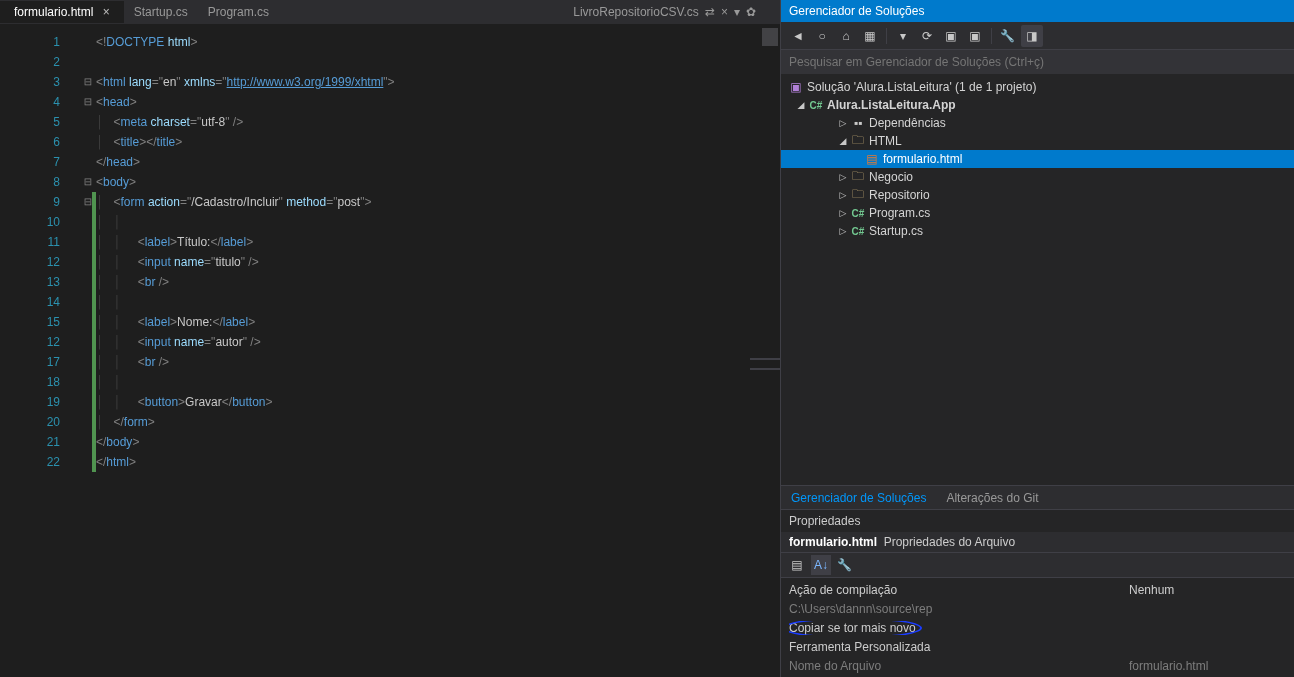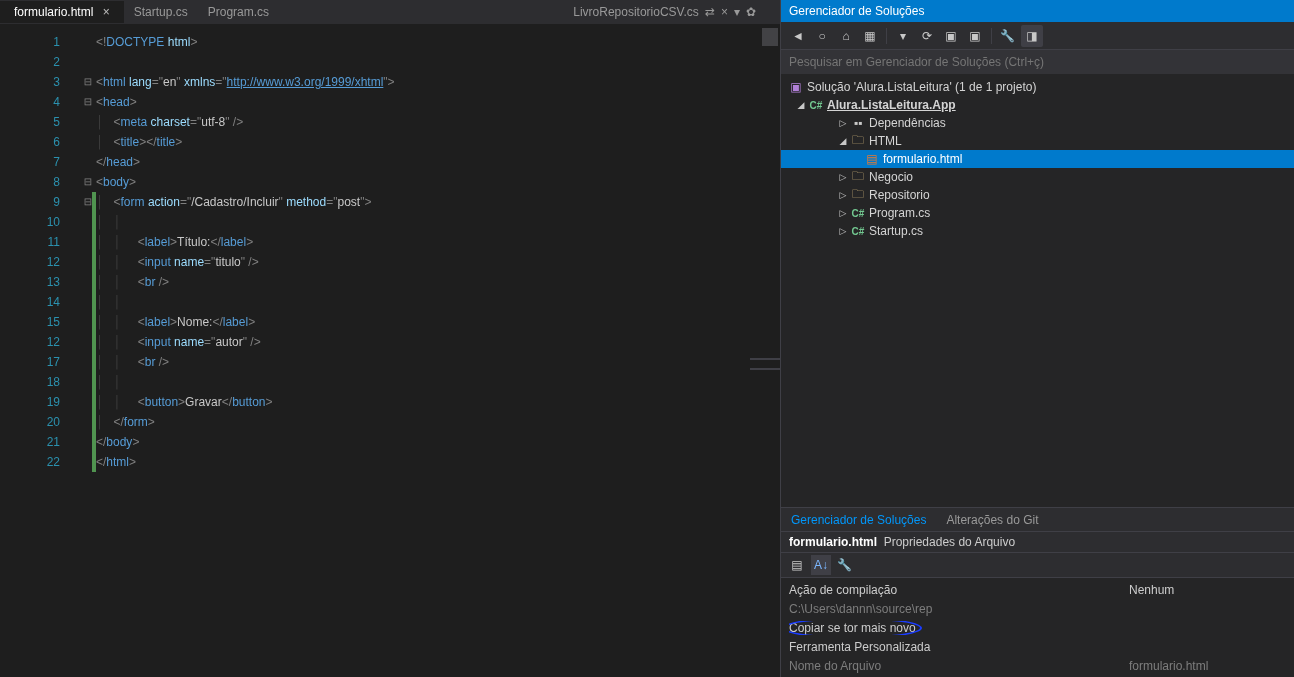--- a/index.html
+++ b/index.html
@@ -155,21 +155,21 @@
   </div>
   <input class="search" placeholder="Pesquisar em Gerenciador de Soluções (Ctrl+ç)" style="">
   <div class="tree">
     <div class="tree-row" style="padding-left:6px;">
       <span class="icn" style="color:#b180d7;">▣</span>
       <span>Solução 'Alura.ListaLeitura' (1 de 1 projeto)</span>
     </div>
     <div class="tree-row" style="padding-left:14px;">
       <span class="arrow">◢</span>
       <span class="icn cs-ic">C#</span>
-      <span style="font-weight:bold;text-decoration:underline;">Alura.ListaLeitura.App</span>
+      <span style="font-weight:bold;">Alura.ListaLeitura.App</span>
     </div>
     <div id="tree-items">
         <div class="tree-row" style="padding-left: 56px;">
           <span class="arrow">▷</span>
           <span class="icn" style="color:#c8c8c8;">▪▪</span>
           <span>Dependências</span>
         </div>
         <div class="tree-row" style="padding-left: 56px;">
           <span class="arrow">◢</span>
           <span class="icn folder-ic">🗀</span>
@@ -202,20 +202,21 @@
         </div>
       </div>
   </div>
 
   <div class="bottom-tabs">
     <div class="btab active">Gerenciador de Soluções</div>
     <div class="btab">Alterações do Git</div>
   </div>
 
   <div class="props-panel">
+    <div class="props-title">Propriedades</div>
     <div class="props-sub">
       <b>formulario.html</b>
       &nbsp;<span>Propriedades do Arquivo</span>
     </div>
     <div class="props-tb">
       <div class="tbtn">▤</div>
       <div class="tbtn" style="background:#3f3f46;color:#7cb7ff;">A↓</div>
       <div class="tbtn">🔧</div>
     </div>
     <div class="props-grid" id="props-grid">

